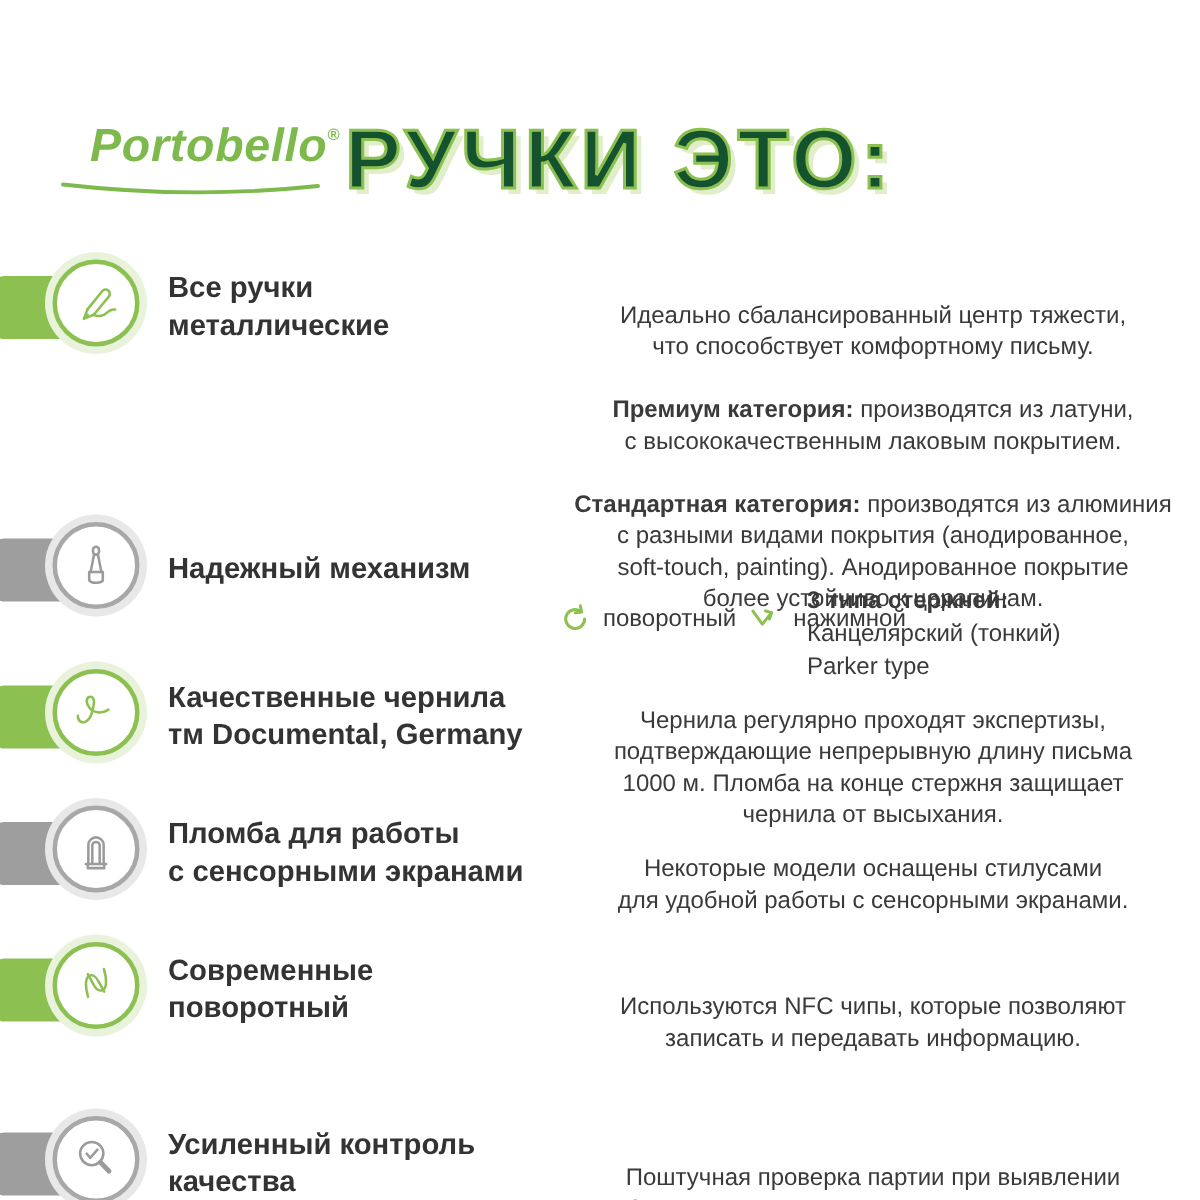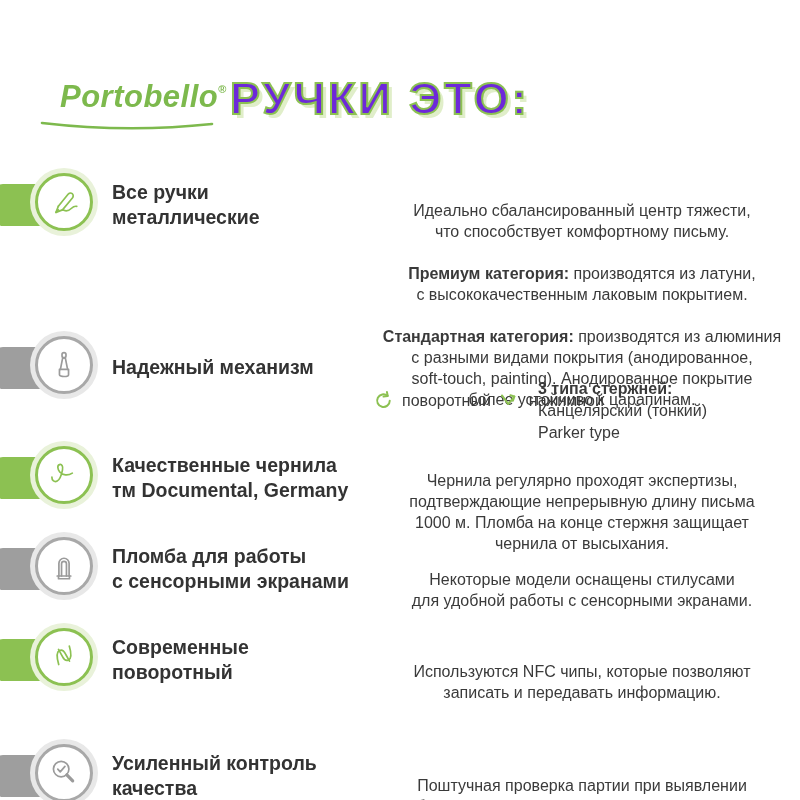--- a/index.html
+++ b/index.html
@@ -4,22 +4,22 @@
 <style>
   html,body { margin:0; padding:0; background:#fff; }
   .page { position:relative; width:800px; height:800px; background:#ffffff;
           font-family:"Liberation Sans", sans-serif; overflow:hidden;margin-top:45px; }
 
   
   .logo-wrap { position:absolute; left:60px; top:34px; width:190px; }
   .logo-text { color:#7db94d; font-size:31px; font-weight:bold; font-style:italic; letter-spacing:.5px; }
   .logo-reg  { color:#7db94d; font-size:11px; font-weight:bold; vertical-align:14px; font-style:normal; }
   .logo-swoosh { position:absolute; left:-22px; top:40px; }
-  .main-title { position:absolute; left:230px; top:28px; font-size:45px; font-weight:800;
-                letter-spacing:3px; color:#6d28d9; -webkit-text-stroke:2px #8cc152;
+  .main-title { position:absolute; left:230px; top:28px; font-size:56px; font-weight:800;
+                letter-spacing:3px; color:#14532d; -webkit-text-stroke:2px #8cc152;
                 text-shadow:4px 4px 0 #e0eec9; white-space:nowrap; }
 
   
   .row { position:absolute; left:0; width:743px; height:84px; }
   .tab { position:absolute; left:-5px; top:21px; width:68px; height:42px; border-radius:8px; }
   .row.green .tab { background:#8cc152; }
   .row.gray  .tab { background:#9e9e9e; }
   .badge { position:absolute; left:35px; top:10px; width:52px; height:52px; background:#fff;
            border-radius:50%; border:3px solid; display:flex; align-items:center; justify-content:center; }
   .row.green .badge { border-color:#8cc152; box-shadow:0 0 0 5px #e9f2da; }
@@ -77,21 +77,21 @@
 что способствует комфортному письму.</p>
       <p><b>Премиум категория:</b><span> производятся из латуни,
 с высококачественным лаковым покрытием.</span></p>
       <p><b>Стандартная категория:</b><span> производятся из алюминия
 с разными видами покрытия (анодированное,
 soft-touch, painting). Анодированное покрытие
 более устойчиво к царапинам.</span></p>
     </div>
   </div>
 
-  <div class="row gray" style="top:281px">
+  <div class="row gray" style="top:293px">
     <div class="tab"></div>
     <div class="badge">
       <svg width="34" height="34" viewBox="0 0 36 36">
         <rect class="ic-stroke" x="15.9" y="4.8" width="4.2" height="5.6" rx="2.1"></rect>
         <path class="ic-stroke" d="M14.2 22.6 L16.6 10.4 h2.8 L21.8 22.6"></path>
         <path class="ic-stroke" d="M13.2 22.6 h9.6 v5.6 c0 1.1-2.1 2-4.8 2 s-4.8-.9-4.8-2 z"></path>
       </svg>
     </div>
     <div class="heading">Надежный механизм</div>
     <div class="content mech-wrap" style="top:30px">

